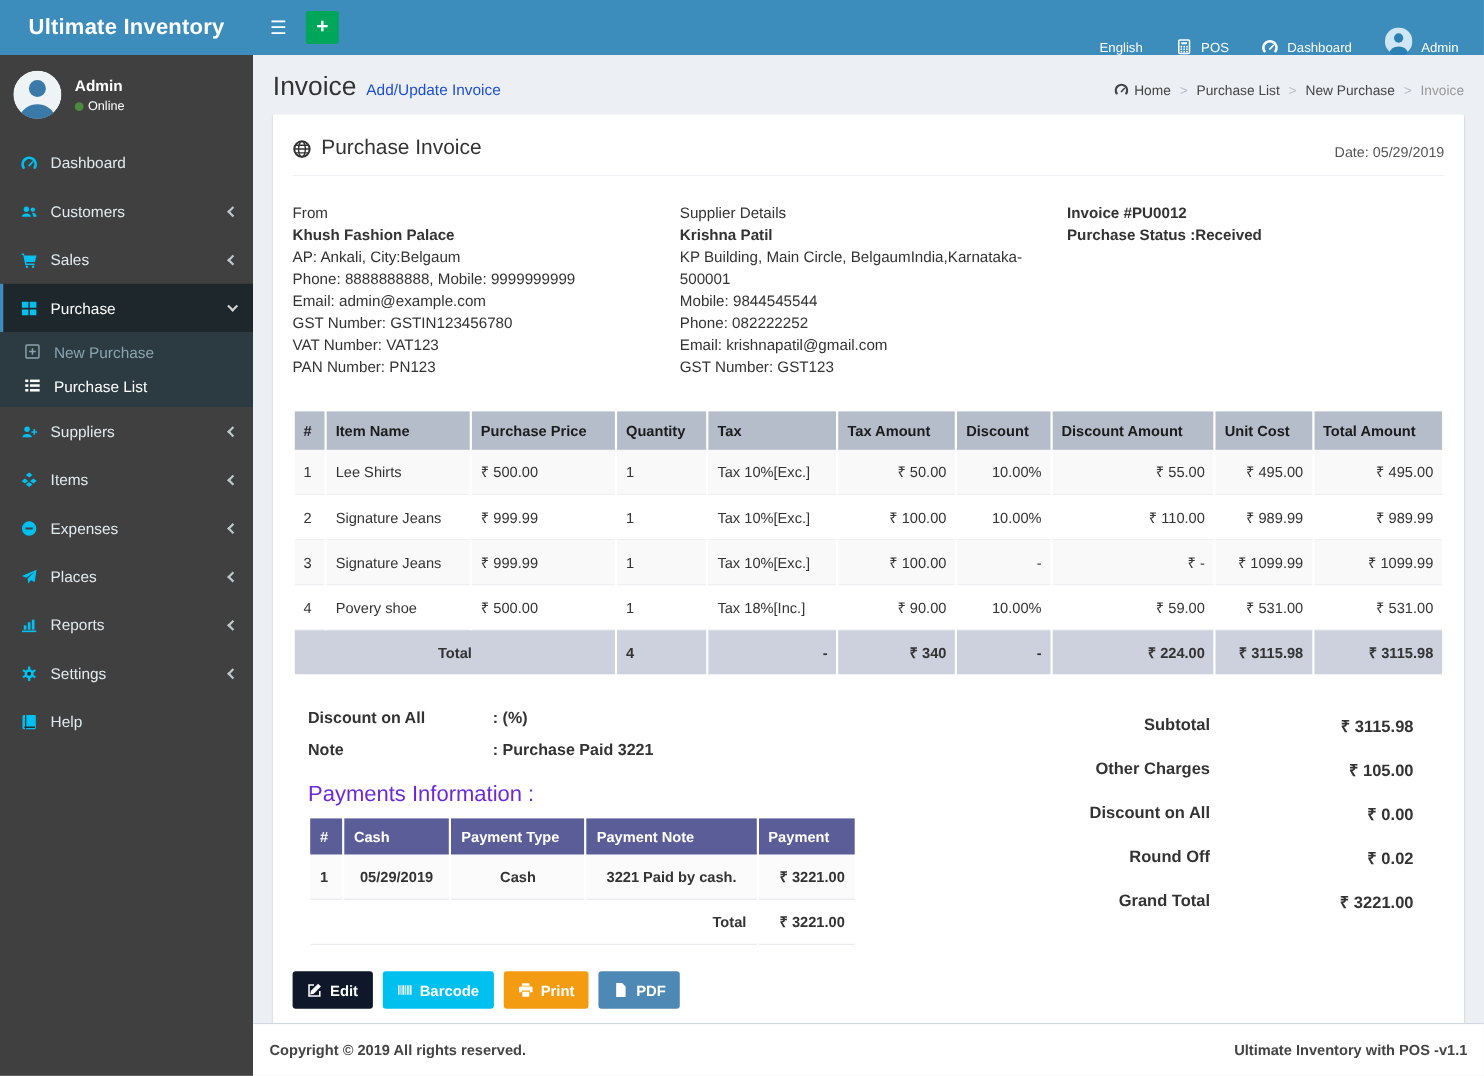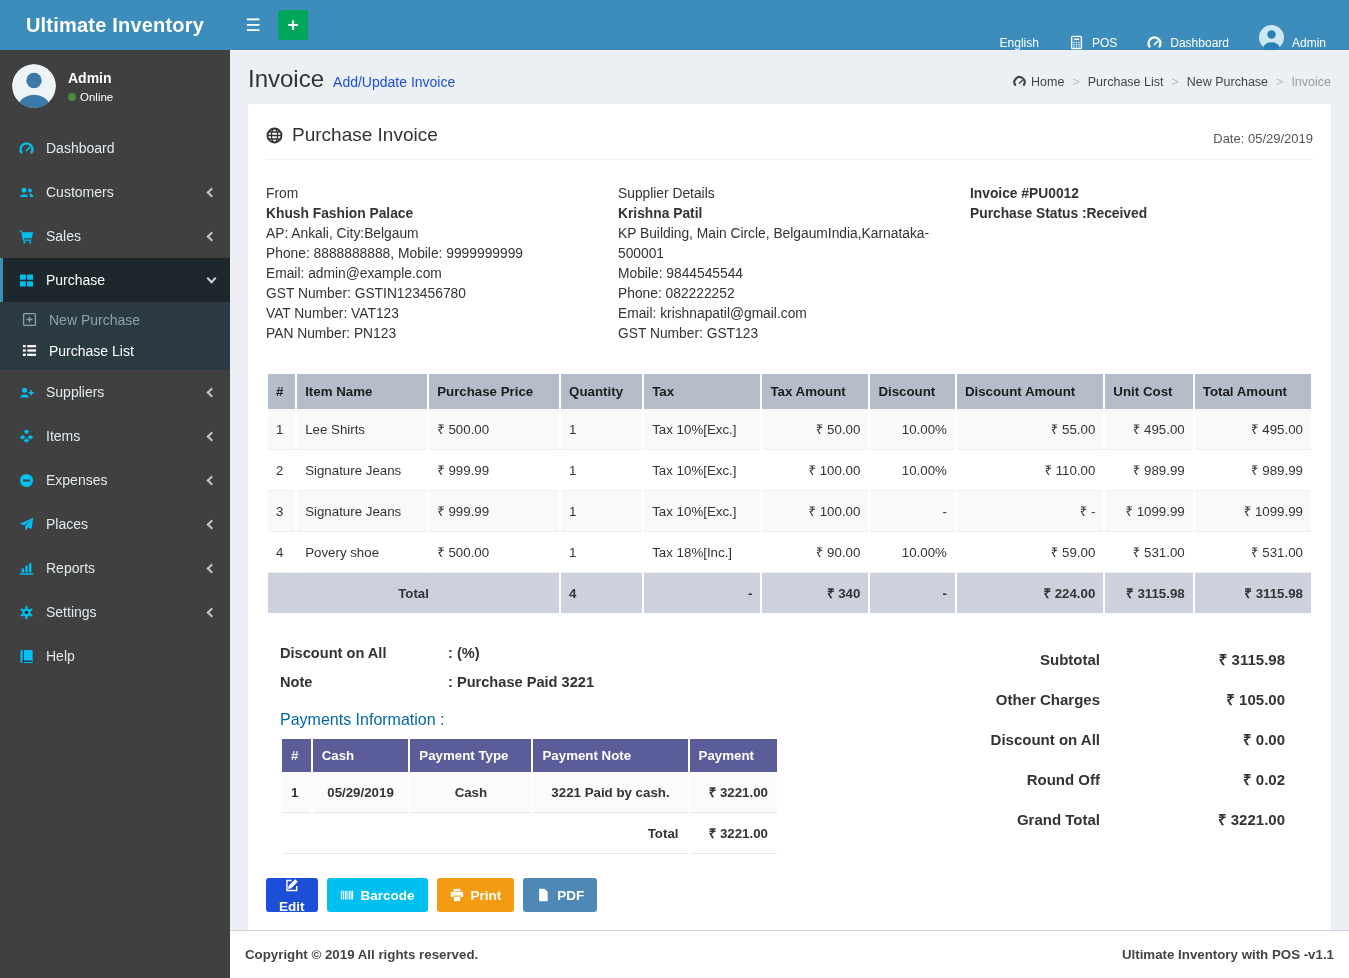--- a/index.html
+++ b/index.html
@@ -78,21 +78,21 @@
   .items-table td{padding:11px 8px;border-bottom:1px solid #edeff2;}
   .items-table tbody tr:nth-child(odd) td{background:#f9f9f9;}
   .items-table tfoot td{background:#ccd1dd;font-weight:bold;border-bottom:none;padding:11px 8px;}
   .t-label{text-align:center;}
   .al-l{text-align:left;} .al-c{text-align:center;} .al-r{text-align:right;}
 
   .below{display:flex;margin-top:26px;}
   .below-left{width:512px;padding-left:14px;flex:0 0 auto;}
   .extra-row{display:flex;font-weight:bold;font-size:14.6px;color:#333;line-height:29px;}
   .extra-label{width:168px;flex:0 0 auto;}
-  .pay-head{color:#0369a1;font-size:16px;margin:14px 0 10px;font-weight:normal;}
+  .pay-head{color:#6d28d9;font-size:20px;margin:14px 0 10px;font-weight:normal;}
   .pay-table{width:499px;font-size:13.3px;color:#333;}
   .pay-table th{background:#5b5d99;color:#fff;text-align:left;padding:9px 9px;font-weight:bold;}
   .pay-table td{padding:11px 9px;border-bottom:1px solid #e7e9ee;font-weight:bold;}
   .pay-table tbody tr:nth-child(odd) td{background:#fbfbfc;}
 
   .below-right{flex:1;max-width:392px;margin-left:auto;margin-right:28px;padding-top:0;}
   .sum-row{display:flex;align-items:center;height:40px;font-weight:bold;color:#333;font-size:15px;}
   .sum-label{flex:1;text-align:right;}
   .sum-value{width:185px;text-align:right;flex:0 0 auto;}
 
@@ -521,21 +521,21 @@
               <span class="sum-value">₹ 0.02</span>
             </div>
             <div class="sum-row">
               <span class="sum-label">Grand Total</span>
               <span class="sum-value">₹ 3221.00</span>
             </div>
           </div>
       </div>
 
       <div class="actions" id="actions">
-          <button class="action-btn" style="background: #1d4ed8; flex-direction: column;">
+          <button class="action-btn" style="background: #0f172a;">
             <span class="b-icon">
               <svg viewBox="0 0 16 16" fill="currentColor">
                 <path d="M11.7 1.4l2.9 2.9-7.5 7.5-3.7.8.8-3.7z"></path>
                 <path fill="none" stroke="currentColor" stroke-width="1.6" d="M13.4 9v5.2H2.2V2.8h5.2"></path>
               </svg>
             </span>
             <span>Edit</span>
           </button>
           <button class="action-btn" style="background: rgb(0, 192, 239);">
             <span class="b-icon">

